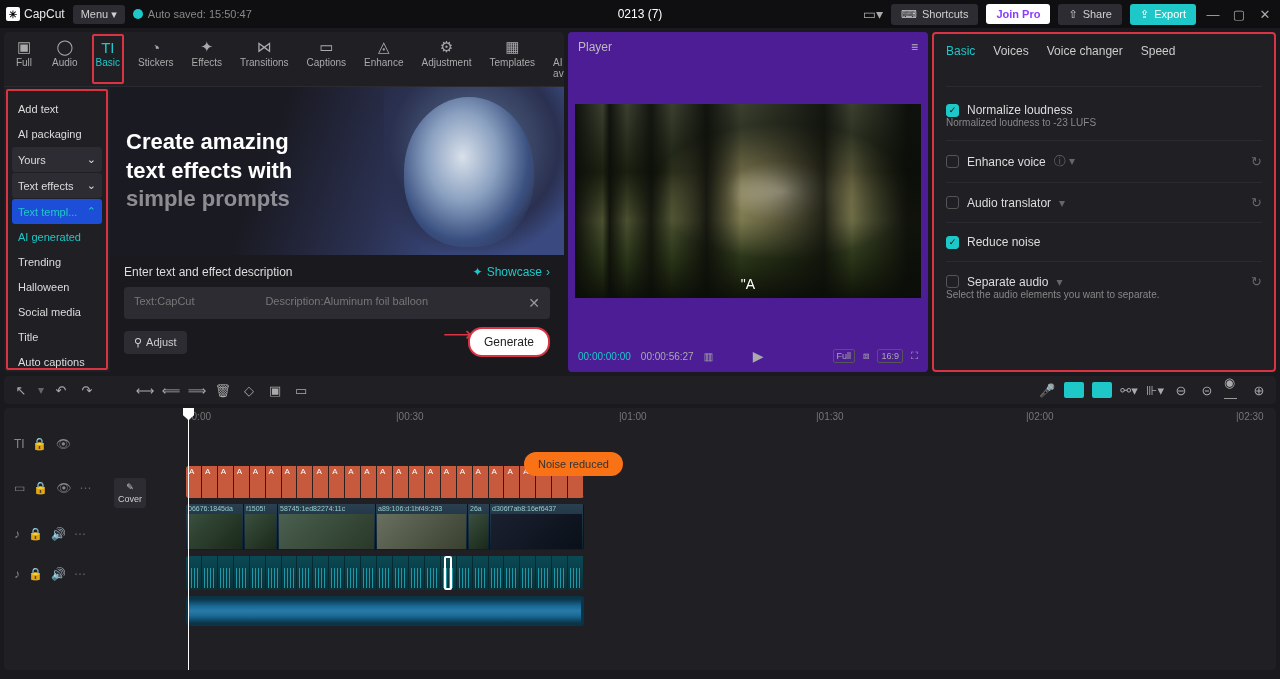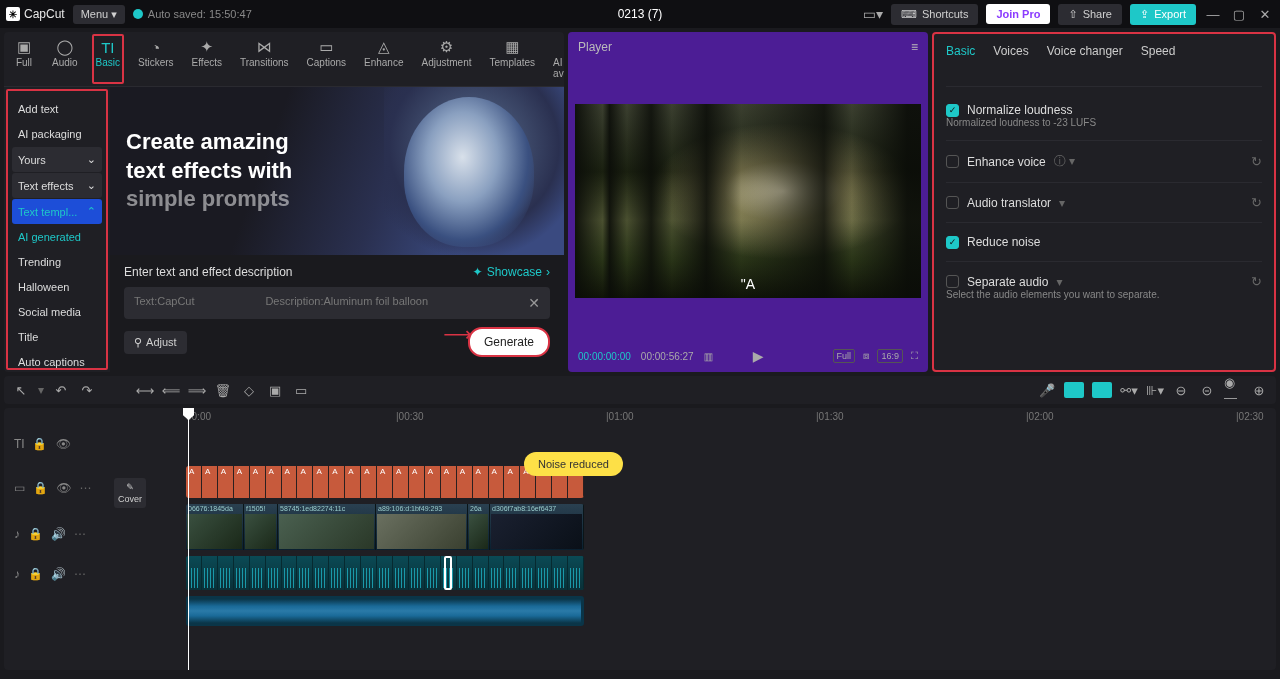--- a/index.html
+++ b/index.html
@@ -99,21 +99,21 @@
 .clip-vid{left:42px;width:398px;background:#0a2530;display:flex}
 .vseg{border-right:1px solid #0a1518;position:relative;overflow:hidden;background:linear-gradient(180deg,#2a4050 0%,#0a2030 100%)}
 .vseg-lbl{position:absolute;top:1px;left:2px;font-size:7px;color:#9cc;z-index:2;white-space:nowrap}
 .vthumb{position:absolute;inset:10px 1px 1px 1px;background:linear-gradient(135deg,#3a5040,#1a2818)}
 .clip-aud{left:42px;width:398px;background:#0a4048;display:flex}
 .auseg{flex:1;border-right:1px solid #062a30;background:linear-gradient(180deg,#0a4a55 0%,#0a3038 100%);position:relative}
 .wave{position:absolute;inset:12px 2px 2px 2px;background:repeating-linear-gradient(90deg,#1a98a8 0,#1a98a8 1px,transparent 1px,transparent 3px)}
 .clip-aud2{left:42px;width:398px;background:#0a3548;top:2px;bottom:2px}
 .wave2{position:absolute;inset:3px;background:linear-gradient(180deg,transparent 0%,#1a6a98 30%,#2a7aa8 50%,#1a6a98 70%,transparent 100%)}
 .sel-clip{position:absolute;left:300px;width:8px;top:2px;bottom:2px;border:2px solid #fff;border-radius:2px;z-index:5}
-.toast{position:absolute;left:380px;top:44px;background:#fde047;color:#333;padding:6px 14px;border-radius:14px;font-size:11px;z-index:20}
+.toast{position:absolute;left:380px;top:44px;background:#f97316;color:#333;padding:6px 14px;border-radius:14px;font-size:11px;z-index:20}
 </style>
 </head>
 <body>
 
 <div class="topbar">
   <div class="logo">
     <span class="logo-icon">✳</span>
     <span>CapCut</span>
   </div>
   <div class="menu-btn"><span>Menu</span> ▾</div>
@@ -387,21 +387,21 @@
   <div style="width:30px;display:flex;align-items:flex-start;padding-top:70px">
     <div class="cover-btn">
         <span>✎</span>
         <span>Cover</span>
       </div>
   </div>
   <div class="tl-right">
     <div class="ruler">
       <span class="ruler-tick" style="left:42px">00:00</span>
       <span class="ruler-tick" style="left:252px">|00:30</span>
-      <span class="ruler-tick" style="left:462px">|01:00</span>
+      <span class="ruler-tick" style="left:475px">|01:00</span>
       <span class="ruler-tick" style="left:672px">|01:30</span>
       <span class="ruler-tick" style="left:882px">|02:00</span>
       <span class="ruler-tick" style="left:1092px">|02:30</span>
     </div>
     <div class="playhead" style="left:44px">
         <div class="playhead-head"></div>
       </div>
     <div class="toast">Noise reduced</div>
 
     <div class="track" style="margin-top:38px">

